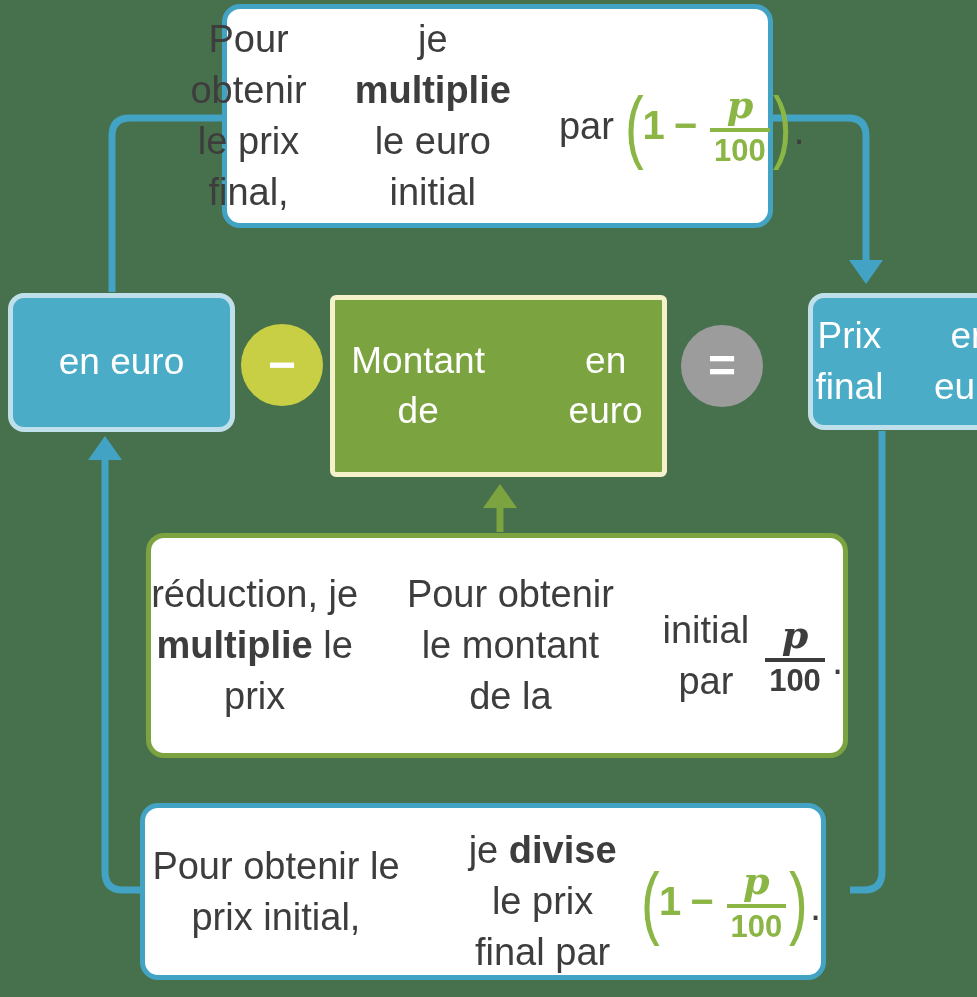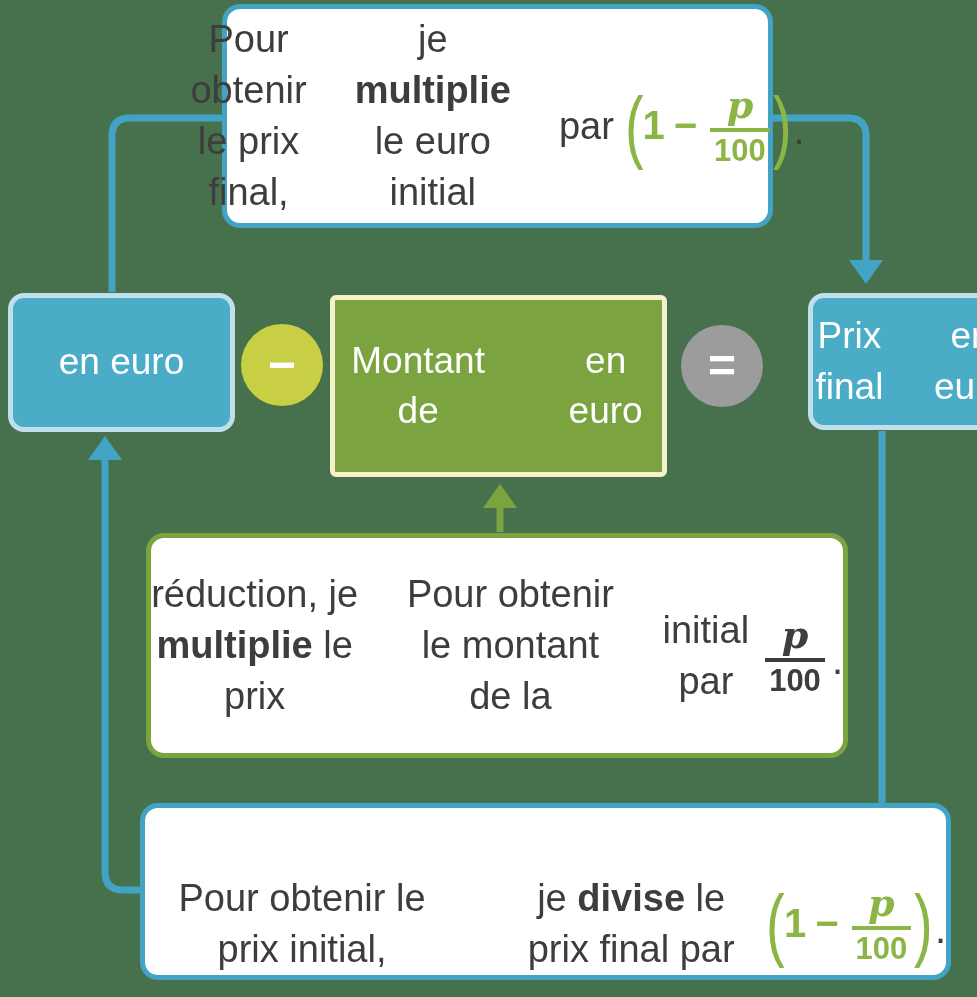--- a/index.html
+++ b/index.html
@@ -20,21 +20,21 @@
   .green-head{fill:var(--green-fill);}
 
   .box{position:absolute;z-index:2;display:flex;flex-direction:row;
        align-items:center;justify-content:center;text-align:center;gap:48px;}
   .note{background:var(--white);border:5px solid var(--blue-line);border-radius:18px;
         color:var(--text-dark);font-size:38px;line-height:1.34;}
   .note.green-border{border-color:var(--green-fill);}
   .note b{font-weight:700;}
   .note-top{left:222px;top:4px;width:551px;height:224px;}
   .note-middle{left:146px;top:533px;width:702px;height:225px;}
-  .note-bottom{left:140px;top:803px;width:811px;height:177px;align-items:flex-end;}
+  .note-bottom{left:140px;top:803px;width:686px;height:177px;}
 
   .node{color:var(--white);font-size:37px;line-height:1.36;border-radius:16px;}
   .node.blue{background:var(--blue-fill);border:5px solid var(--blue-border-light);}
   .node.green{background:var(--green-fill);border:5px solid var(--cream-border);border-radius:6px;}
   .node-initial{left:8px;top:293px;width:227px;height:139px;}
   .node-reduction{left:330px;top:295px;width:337px;height:182px;}
   .node-final{left:808px;top:293px;width:205px;height:137px;}
 
   .op{border-radius:50%;color:var(--white);font-weight:700;font-size:48px;line-height:1;}
   .op-minus{left:241px;top:324px;width:82px;height:82px;background:var(--chartreuse);}

